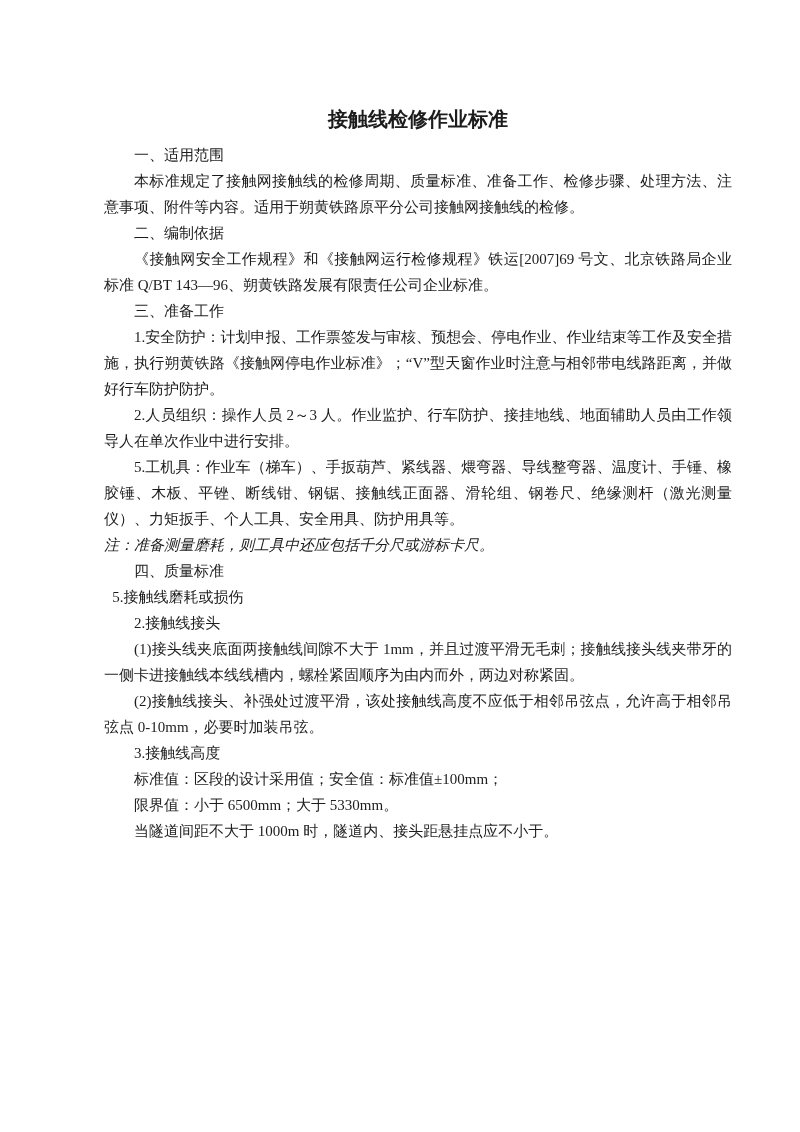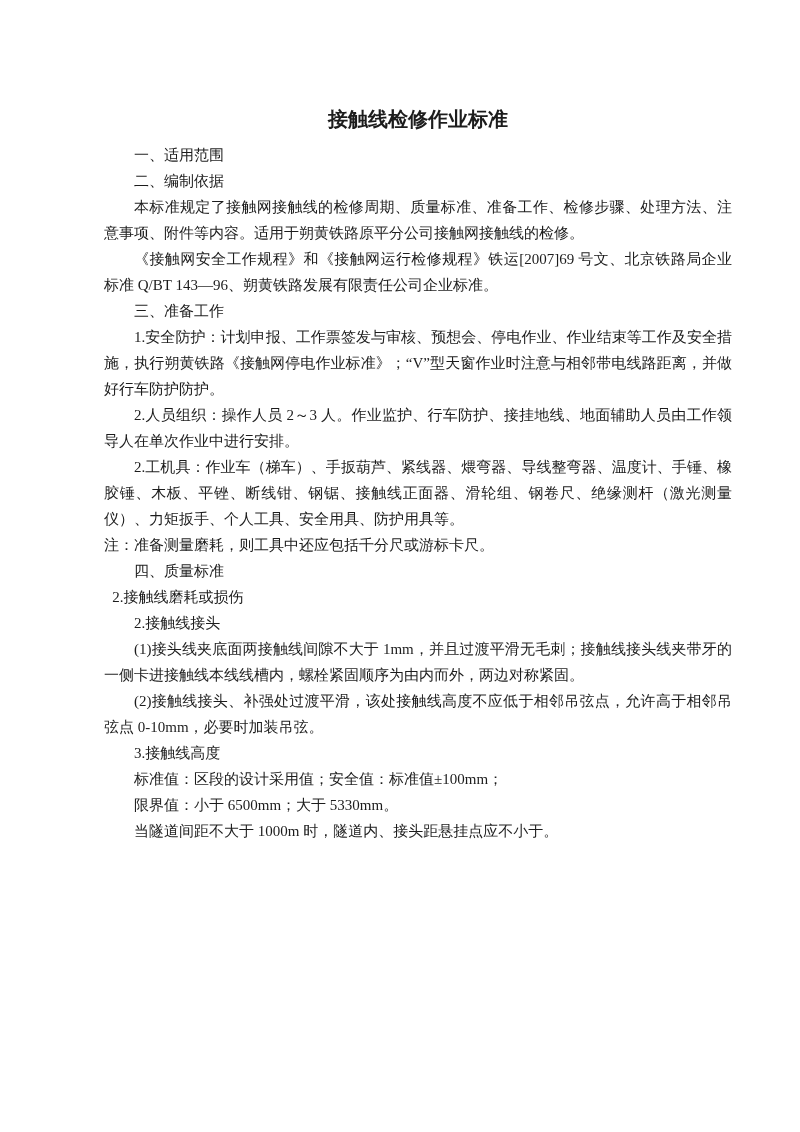--- a/index.html
+++ b/index.html
@@ -30,45 +30,46 @@
       margin: 0 0 8px 0;
       padding: 0;
     }
     .para {
       margin: 0;
       padding: 0;
       text-indent: 2em;
     }
     .para.note {
       text-indent: 0;
+      font-style: italic;
     }
     .para.half-indent {
       text-indent: 0.55em;
     }
   </style>
 </head>
 <body>
 
 <div class="page">
   <h1 class="doc-title">接触线检修作业标准</h1>
 
   <p class="para">一、适用范围</p>
+  <p class="para">本标准规定了接触网接触线的检修周期、质量标准、准备工作、检修步骤、处理方法、注意事项、附件等内容。适用于朔黄铁路原平分公司接触网接触线的检修。</p>
+
   <p class="para">二、编制依据</p>
-
-  <p class="para">本标准规定了接触网接触线的检修周期、质量标准、准备工作、检修步骤、处理方法、注意事项、附件等内容。适用于朔黄铁路原平分公司接触网接触线的检修。</p>
   <p class="para">《接触网安全工作规程》和《接触网运行检修规程》铁运[2007]69 号文、北京铁路局企业标准 Q/BT 143—96、朔黄铁路发展有限责任公司企业标准。</p>
 
   <p class="para">三、准备工作</p>
   <p class="para">1.安全防护：计划申报、工作票签发与审核、预想会、停电作业、作业结束等工作及安全措施，执行朔黄铁路《接触网停电作业标准》；“V”型天窗作业时注意与相邻带电线路距离，并做好行车防护防护。</p>
   <p class="para">2.人员组织：操作人员 2～3 人。作业监护、行车防护、接挂地线、地面辅助人员由工作领导人在单次作业中进行安排。</p>
-  <p class="para">2.工机具：作业车（梯车）、手扳葫芦、紧线器、煨弯器、导线整弯器、温度计、手锤、橡胶锤、木板、平锉、断线钳、钢锯、接触线正面器、滑轮组、钢卷尺、绝缘测杆（激光测量仪）、力矩扳手、个人工具、安全用具、防护用具等。</p>
+  <p class="para">5.工机具：作业车（梯车）、手扳葫芦、紧线器、煨弯器、导线整弯器、温度计、手锤、橡胶锤、木板、平锉、断线钳、钢锯、接触线正面器、滑轮组、钢卷尺、绝缘测杆（激光测量仪）、力矩扳手、个人工具、安全用具、防护用具等。</p>
   <p class="para note">注：准备测量磨耗，则工具中还应包括千分尺或游标卡尺。</p>
 
   <p class="para">四、质量标准</p>
-  <p class="para half-indent">2.接触线磨耗或损伤</p>
+  <p class="para half-indent">5.接触线磨耗或损伤</p>
   <p class="para">2.接触线接头</p>
   <p class="para">(1)接头线夹底面两接触线间隙不大于  1mm，并且过渡平滑无毛刺；接触线接头线夹带牙的一侧卡进接触线本线线槽内，螺栓紧固顺序为由内而外，两边对称紧固。</p>
   <p class="para">(2)接触线接头、补强处过渡平滑，该处接触线高度不应低于相邻吊弦点，允许高于相邻吊弦点 0-10mm，必要时加装吊弦。</p>
   <p class="para">3.接触线高度</p>
   <p class="para">标准值：区段的设计采用值；安全值：标准值±100mm；</p>
   <p class="para">限界值：小于  6500mm；大于 5330mm。</p>
   <p class="para">当隧道间距不大于  1000m 时，隧道内、接头距悬挂点应不小于。</p>
 </div>
 
 </body></html>

